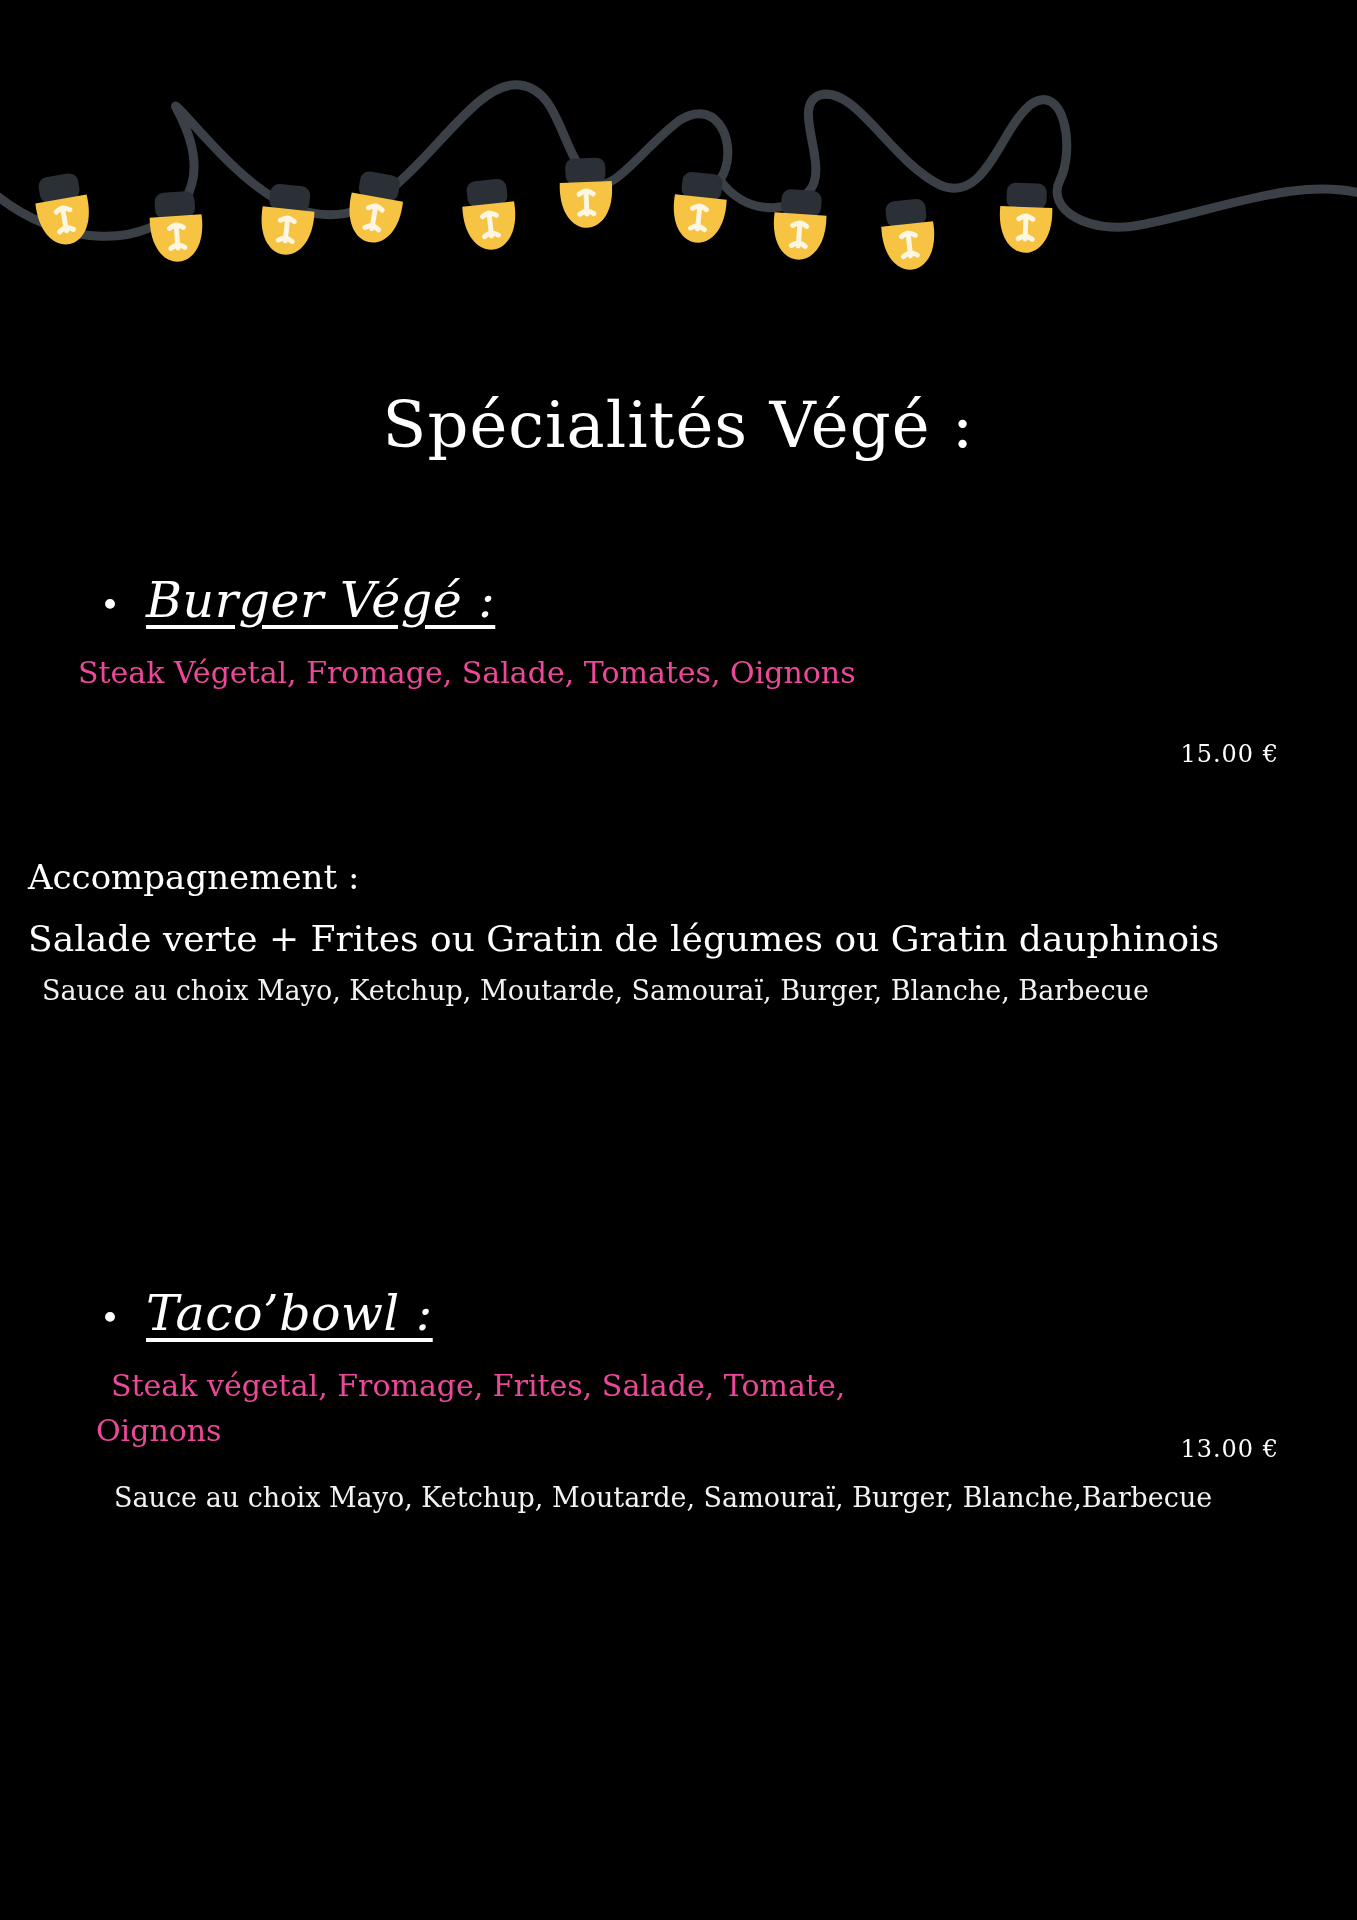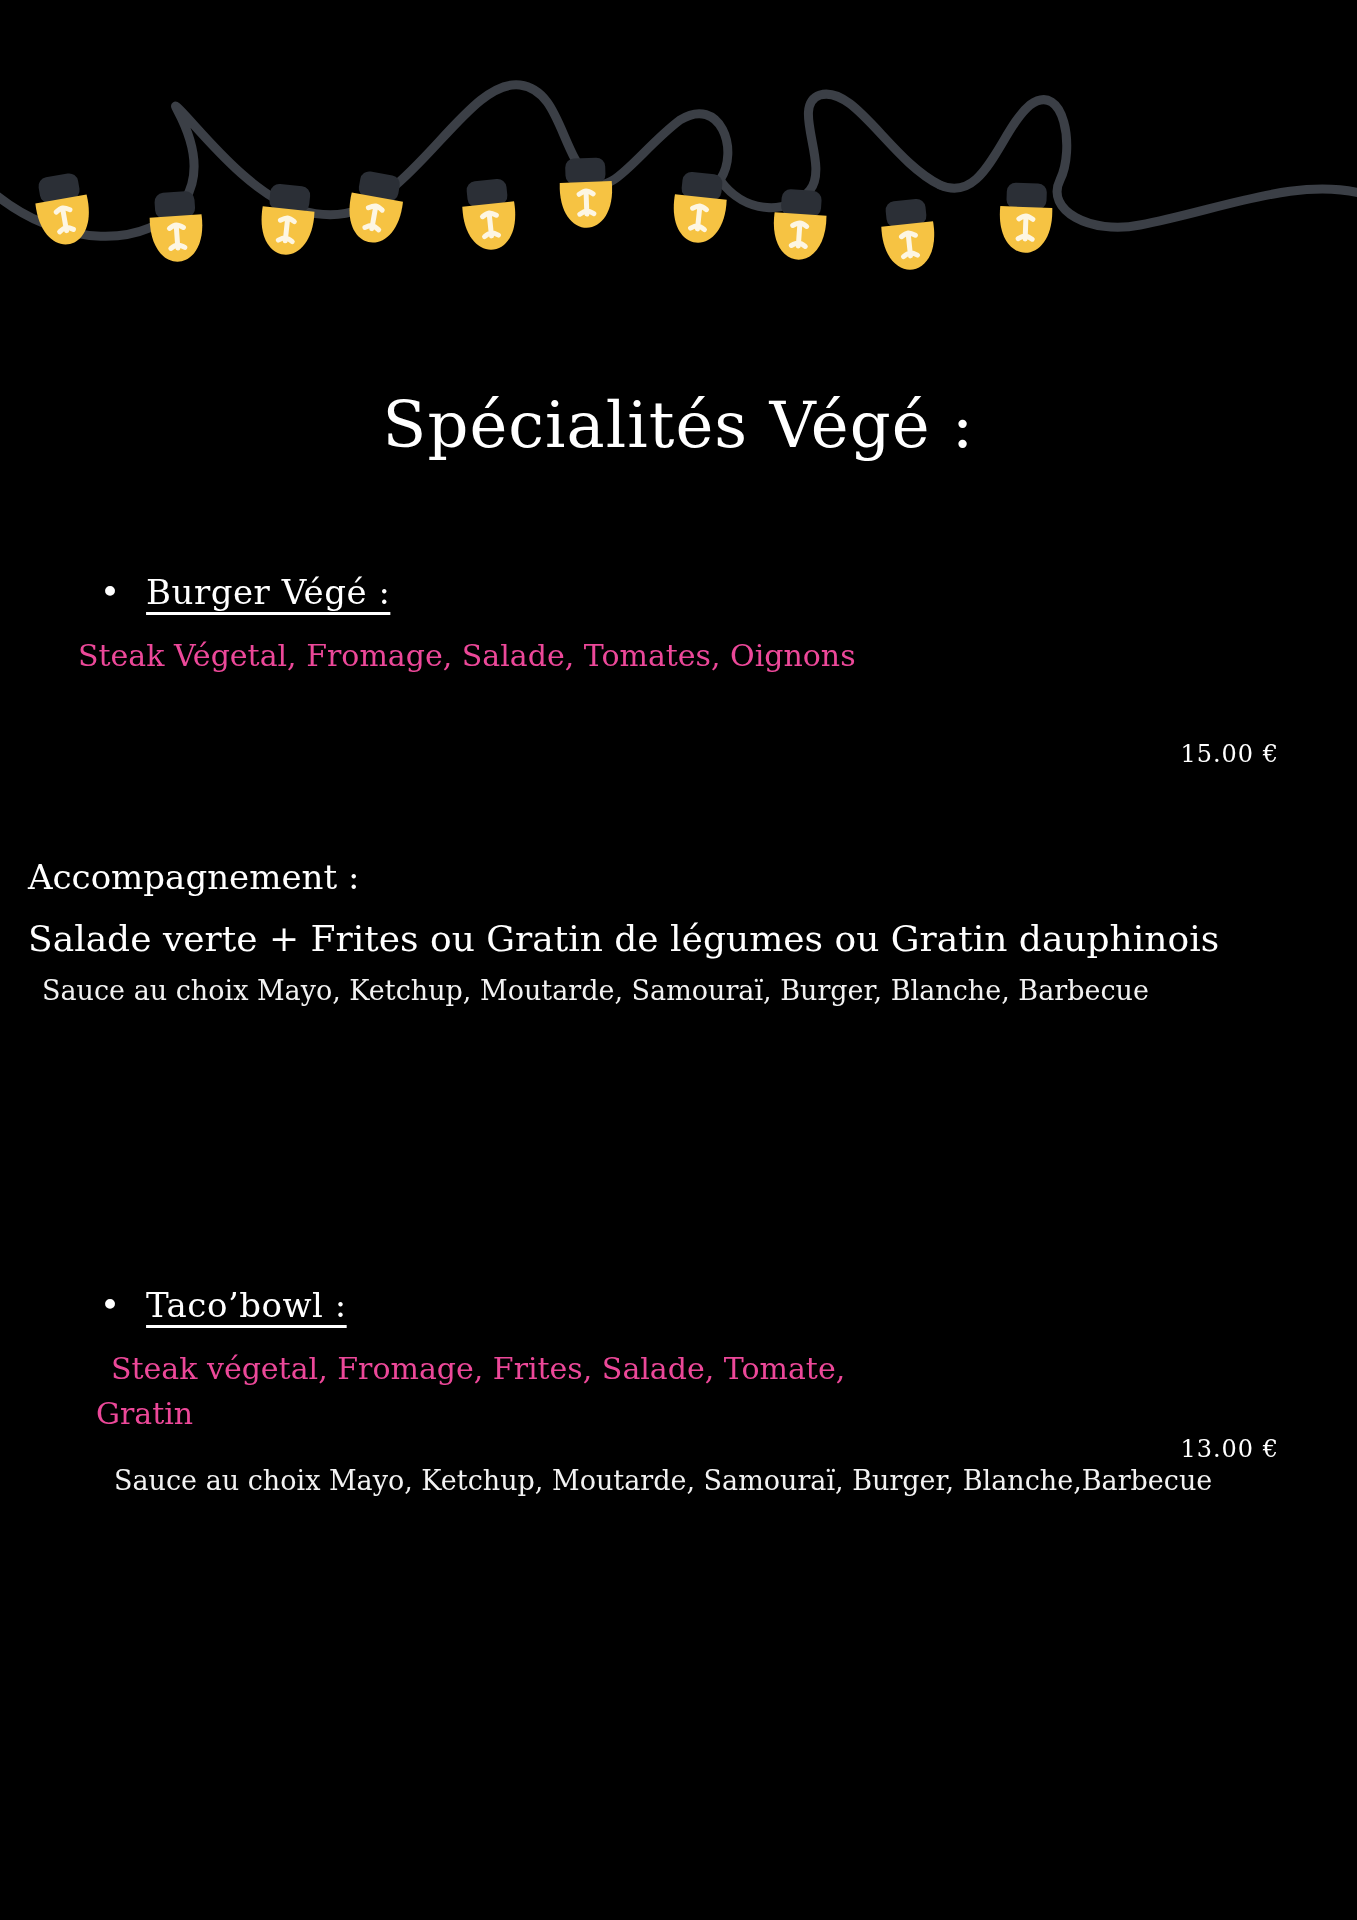--- a/index.html
+++ b/index.html
@@ -50,24 +50,25 @@
     align-items: baseline;
     padding-left: 100px;
   }
   .bullet {
     font-size: 34px;
     line-height: 1;
     margin-right: 26px;
     color: #ffffff;
   }
   .item-name {
-    font-size: 34px;
+    font-size: 49px;
     text-decoration: underline;
     text-underline-offset: 8px;
     letter-spacing: 0.5px;
+    font-style: italic;
   }
 
   .item-desc {
     font-size: 30px;
     line-height: 1.3;
     color: #ec4899;
   }
 
   .price {
     position: absolute;
@@ -189,16 +190,16 @@
   <div class="accomp-line" style="margin-top: 14px;">Salade verte + Frites ou Gratin de légumes ou Gratin dauphinois</div>
   <div class="sauce" style="margin-top: 10px; padding-left: 14px;">Sauce au choix Mayo, Ketchup, Moutarde, Samouraï, Burger, Blanche, Barbecue</div>
 </div>
 
 <div class="item" style="top: 1285px;">
   <div class="item-head">
     <span class="bullet">•</span>
     <span class="item-name">Taco’bowl :</span>
   </div>
   <div class="item-desc" style="margin-top: 24px; padding-left: 111px;">Steak végetal, Fromage, Frites, Salade, Tomate,</div>
-  <div class="item-desc" style="margin-top: 6px; padding-left: 96px;">Gratin</div>
+  <div class="item-desc" style="margin-top: 6px; padding-left: 96px;">Oignons</div>
   <div class="price" style="top: 150px; text-align: right;">13.00 €</div>
   <div class="sauce" style="margin-top: 30px; padding-left: 90px; margin-left: 24px;">Sauce au choix Mayo, Ketchup, Moutarde, Samouraï, Burger, Blanche,Barbecue</div>
 </div>
 
 </body></html>

